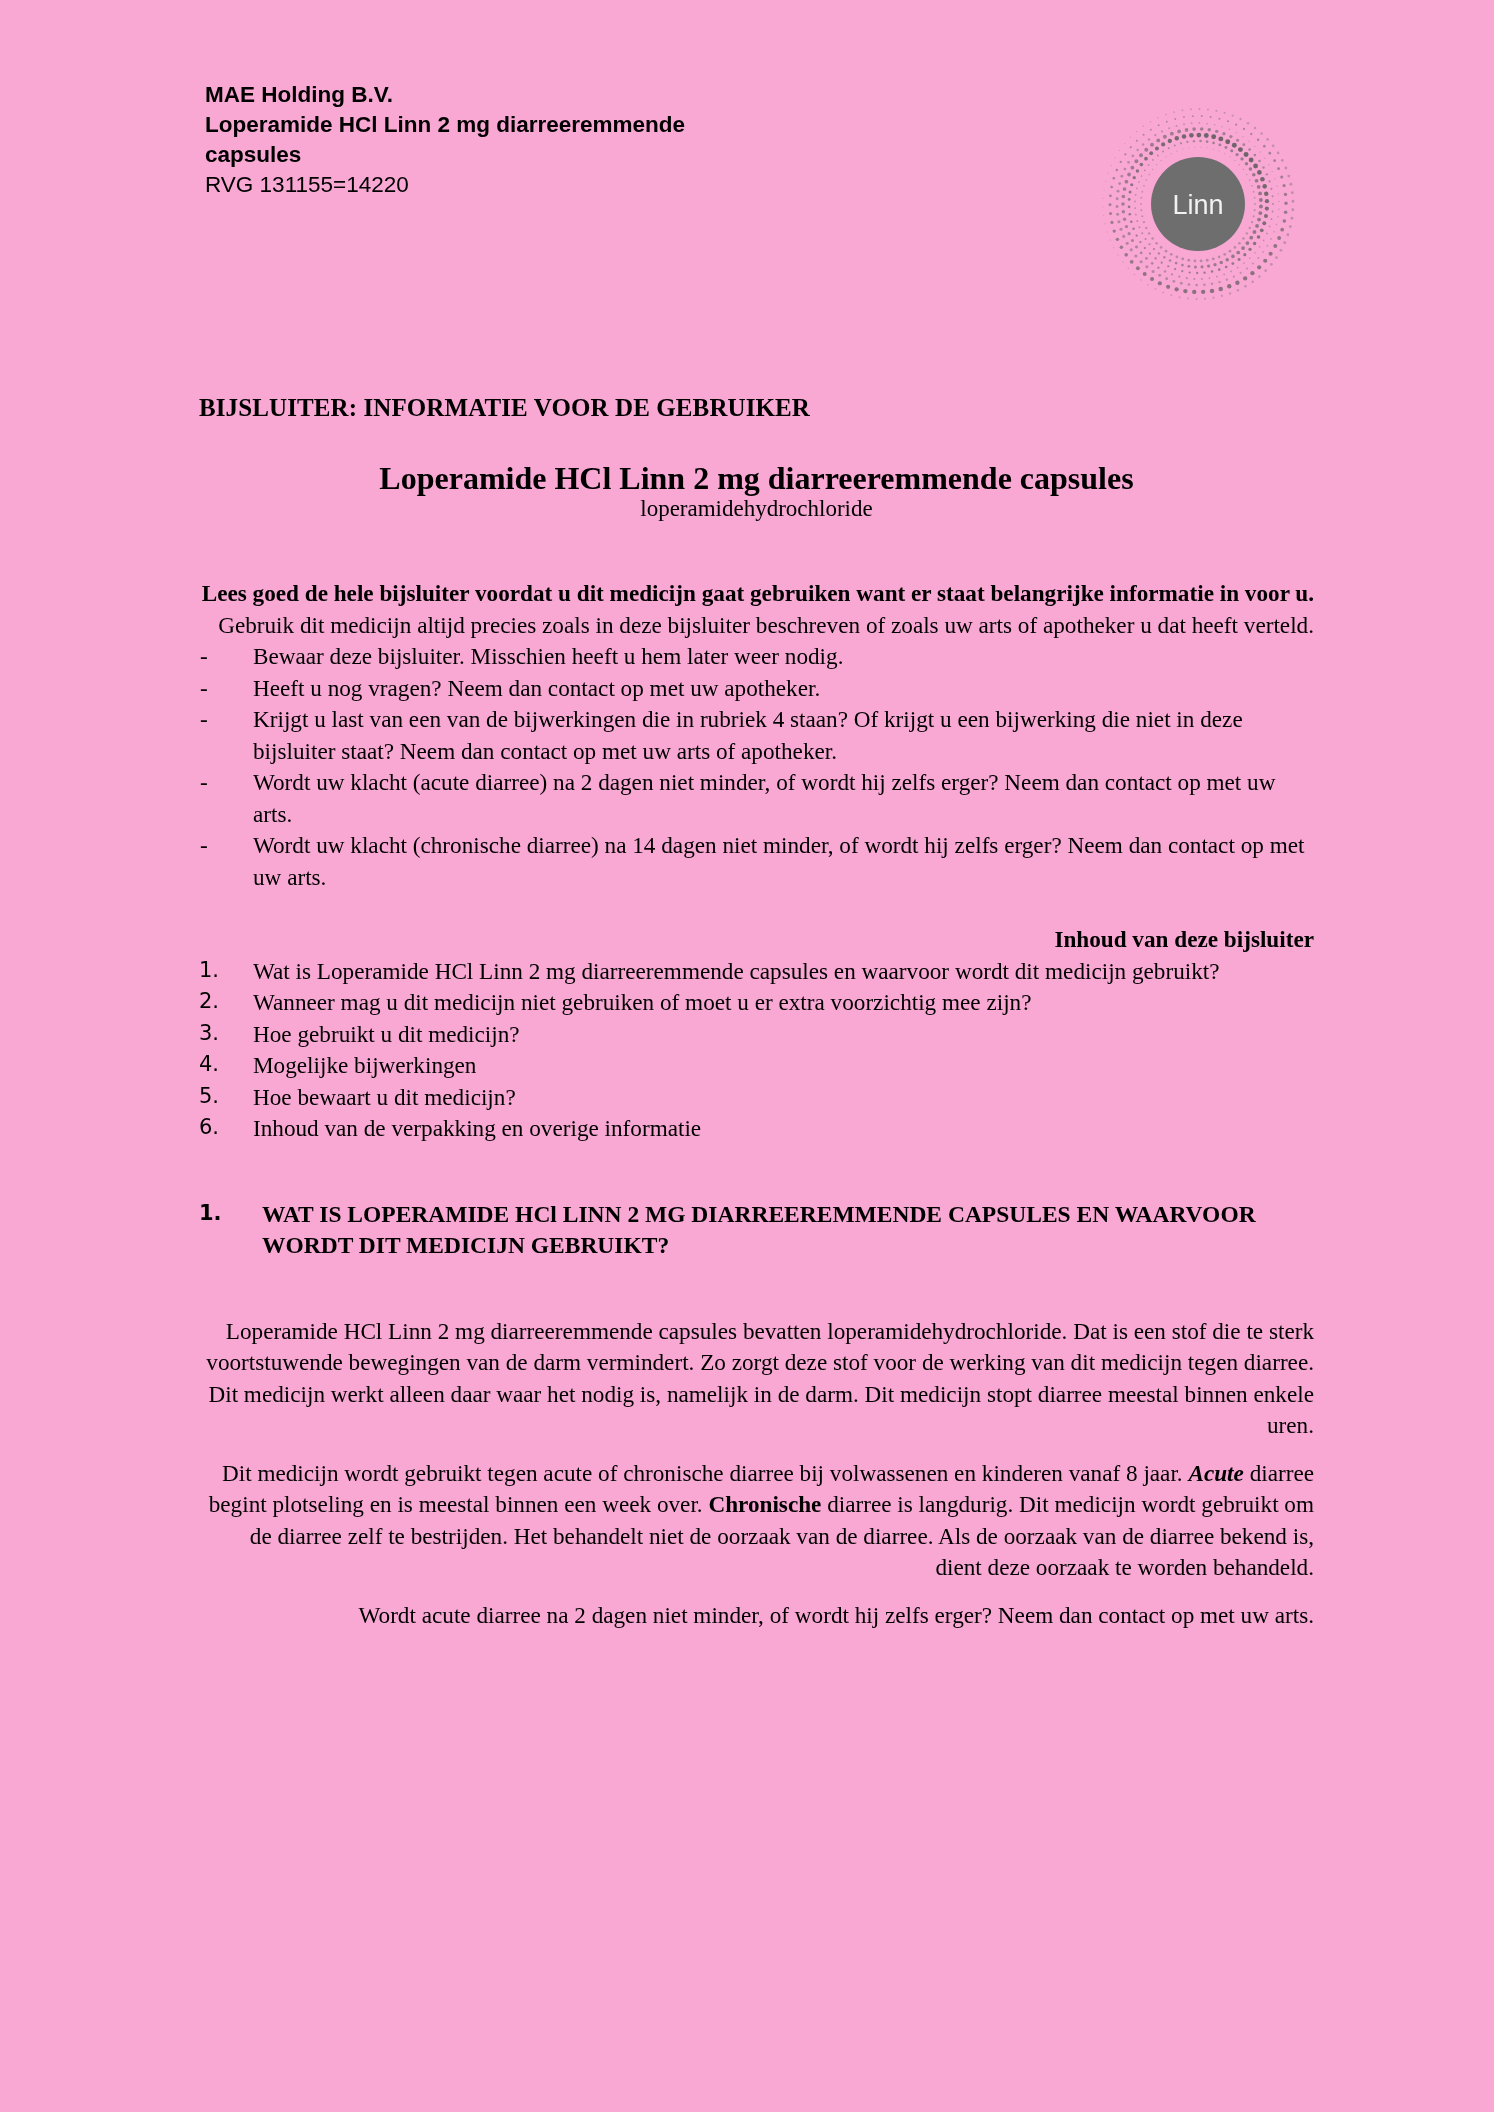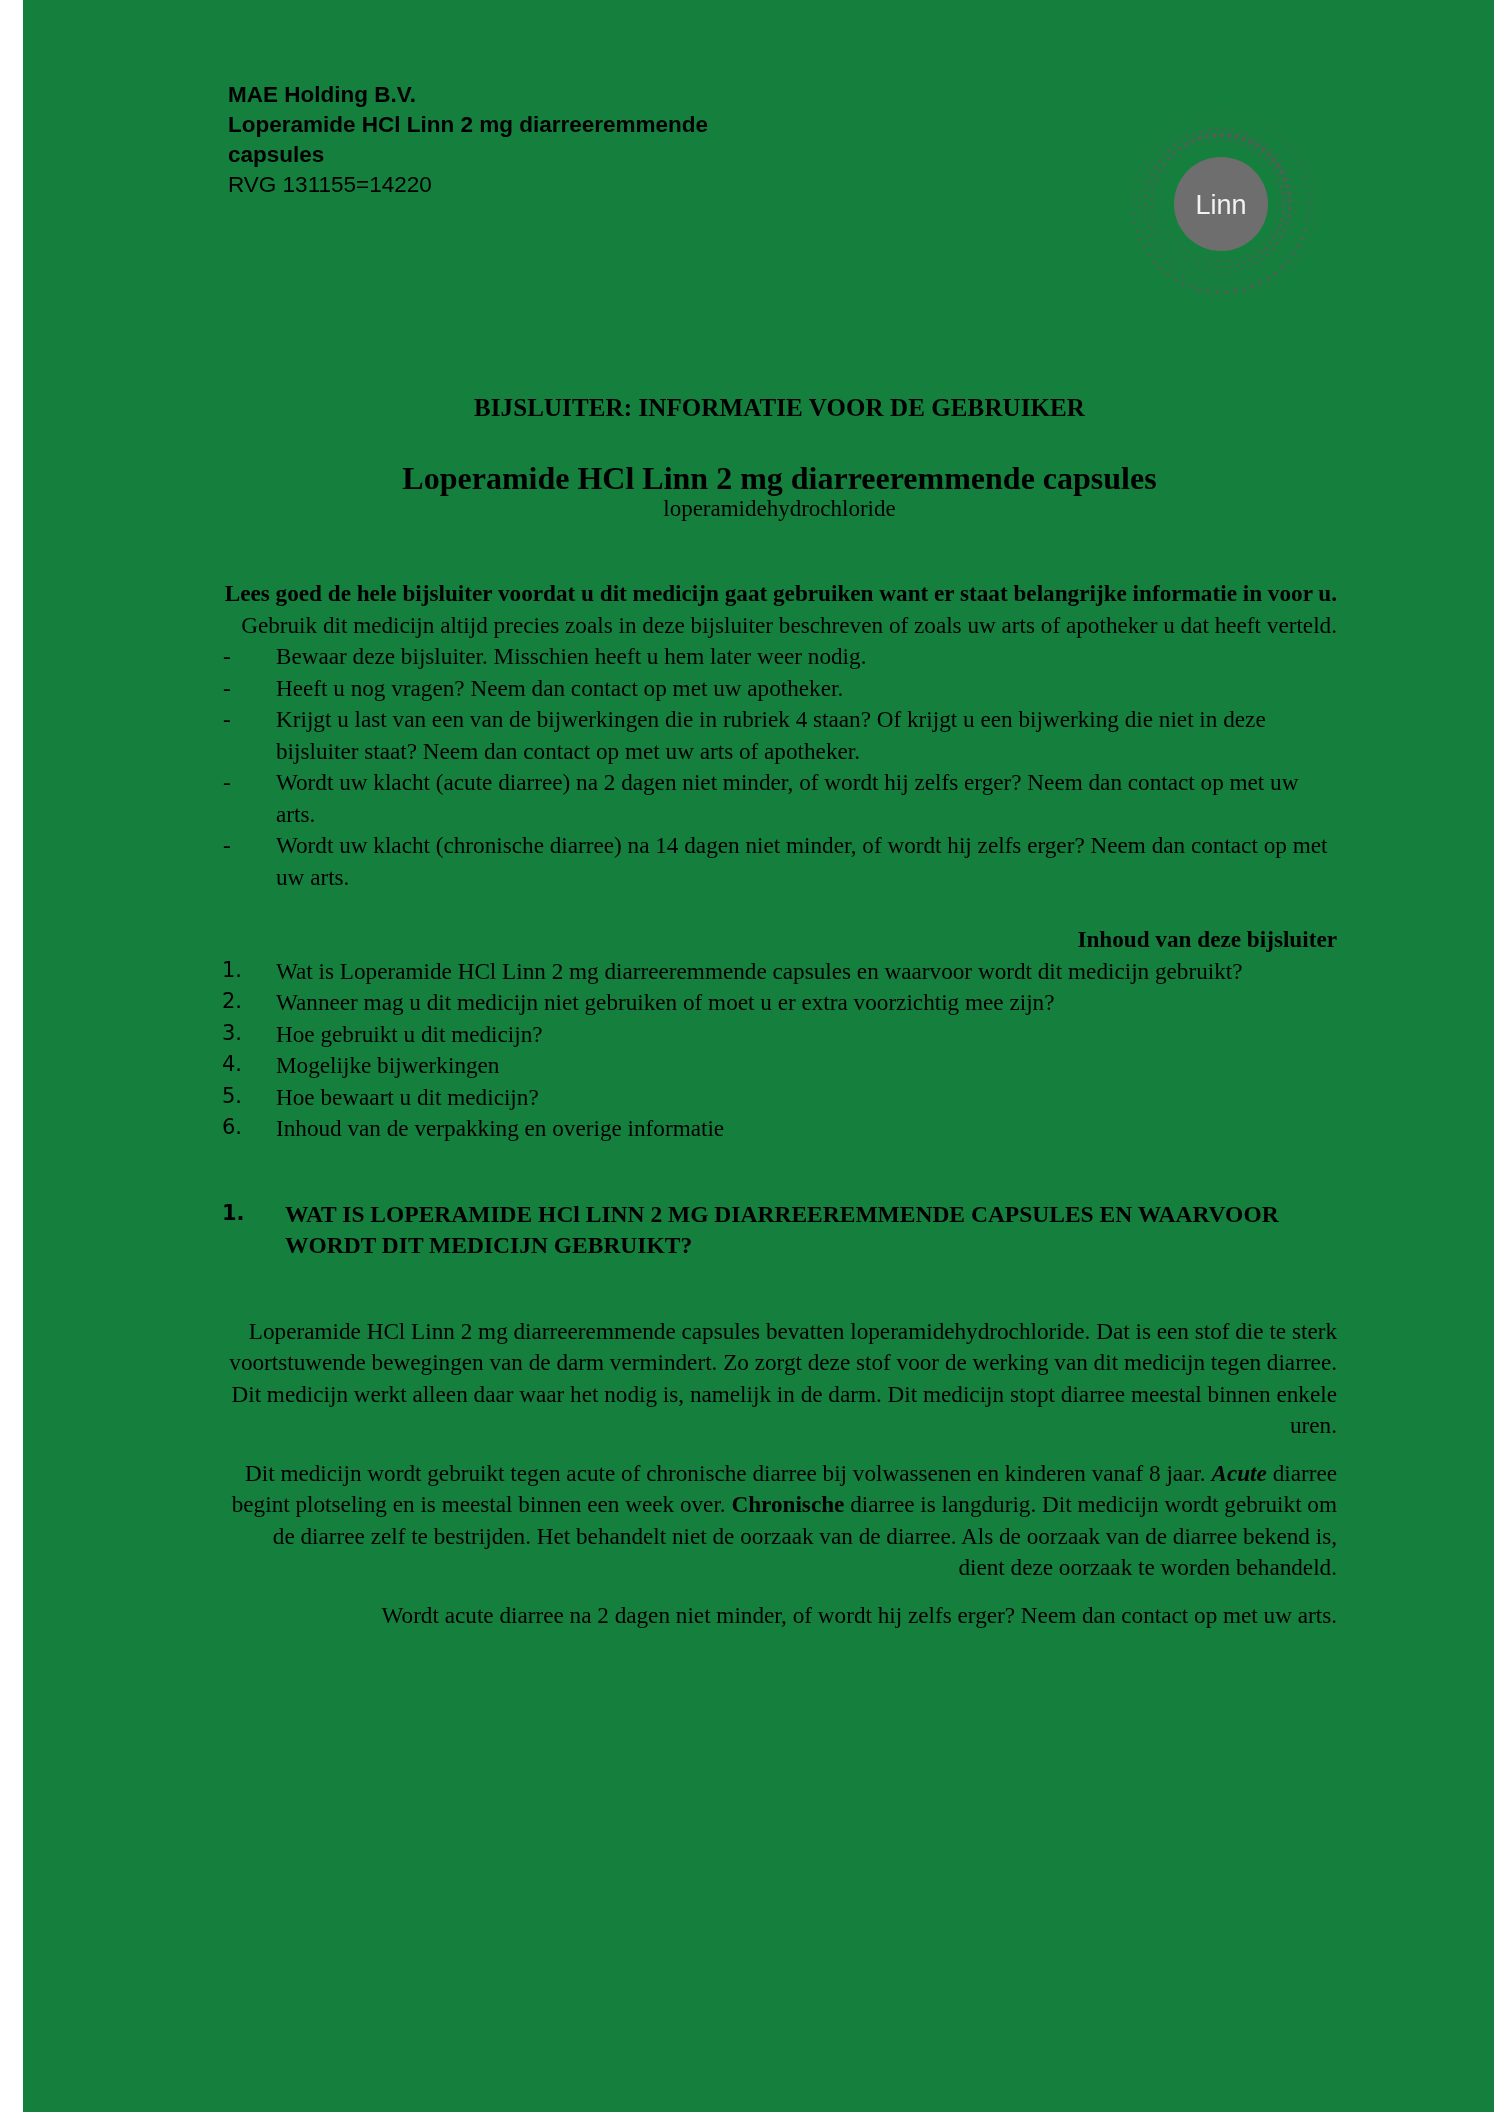--- a/index.html
+++ b/index.html
@@ -12,22 +12,21 @@
     height: 2112px;
     position: relative;
     font-family: "Liberation Serif", serif;
     color: #000000;
     overflow: hidden;
   }
 
   .page {
     position: absolute;
     inset: 0;
-    background: #15803d;
-    margin-left: 23px;
+    background: #f9a8d4;
   }
 
   
   .doc-header {
     position: absolute;
     left: 205px;
     top: 80px;
     width: 850px;
   }
   .hdr-line {
@@ -60,21 +59,21 @@
 
   
   .content {
     position: absolute;
     left: 199px;
     top: 392px;
     width: 1115px;
   }
 
   .title-main {
-    text-align: center;
+    text-align: left;
     font-weight: bold;
     font-size: 25px;
     line-height: 32px;
     letter-spacing: 0.1px;
   }
   .title-sub {
     text-align: center;
     font-weight: bold;
     font-size: 32px;
     line-height: 32px;

